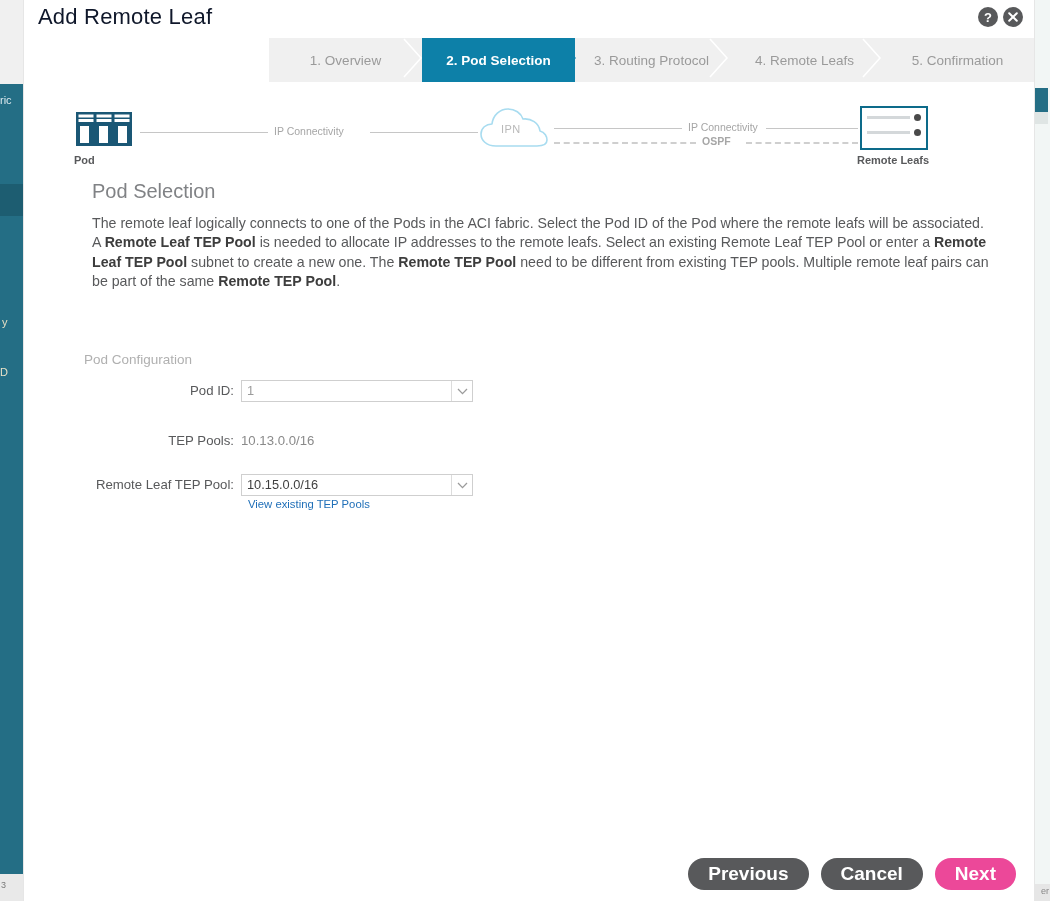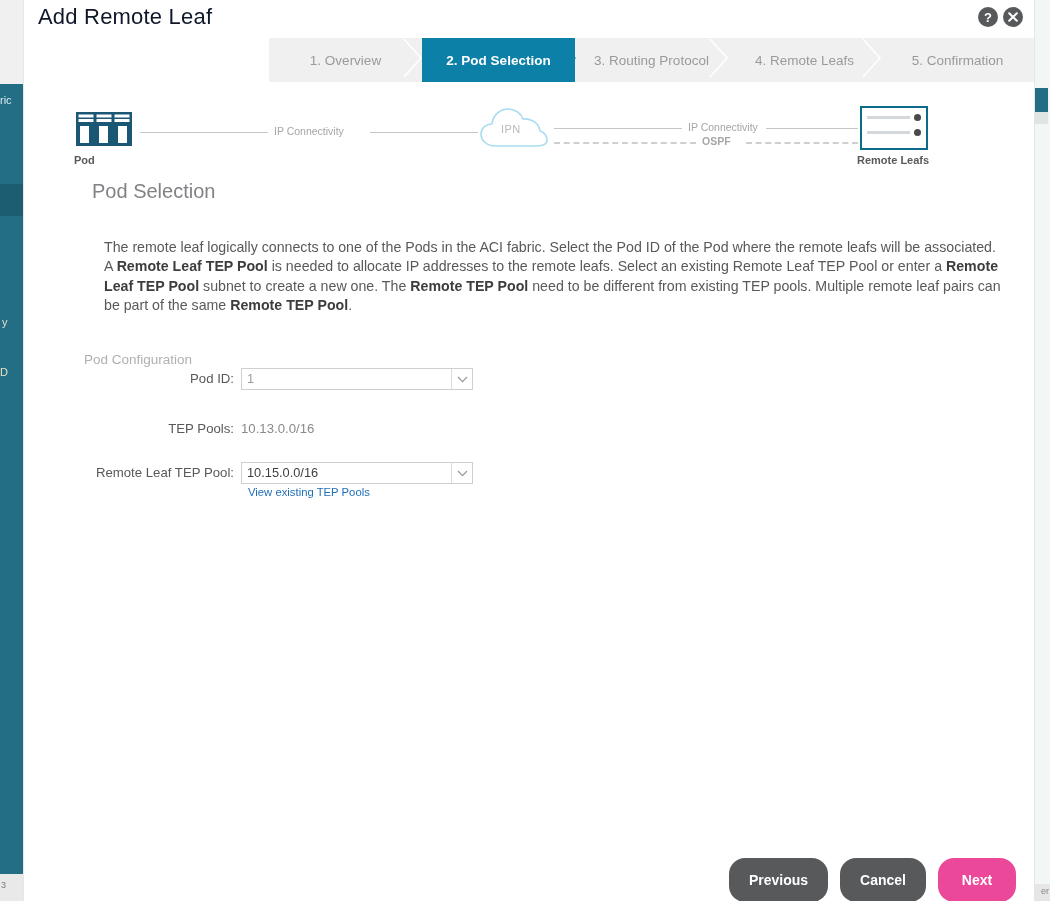--- a/index.html
+++ b/index.html
@@ -280,42 +280,41 @@
   .section-title {
     position: absolute;
     left: 68px;
     top: 180px;
     font-size: 20px;
     color: #808285;
     font-weight: 400;
   }
   .desc {
     position: absolute;
-    left: 80px;
+    left: 68px;
     top: 214px;
     width: 900px;
     font-size: 14.2px;
     line-height: 19.4px;
     color: #58595b;
-    margin-top: 24px;
   }
   .desc b { font-weight: bold; color: #3d3d3d; }
 
   
   .form-legend {
     position: absolute;
     left: 60px;
     top: 352px;
     font-size: 13.5px;
     color: #b0b0b0;
   }
   .form {
     position: absolute;
     left: 0;
-    top: 368px;
+    top: 380px;
     width: 1010px;
   }
   .form-row {
     position: relative;
     display: flex;
     align-items: flex-start;
     margin-bottom: 0;
   }
   .form-label {
     width: 217px;
@@ -379,25 +378,25 @@
     width: 1010px;
     height: 34px;
     display: flex;
     justify-content: flex-end;
     gap: 12px;
     padding-right: 18px;
     box-sizing: border-box;
   }
   .btn {
     min-width: 78px;
-    height: 44px;
+    height: 32px;
     border-radius: 16px;
     border: none;
     color: #ffffff;
-    font-size: 14px;
+    font-size: 19px;
     font-weight: bold;
     cursor: pointer;
     padding: 0 20px;
     font-family: "Liberation Sans", sans-serif;
   }
   .btn-grey { background: #58595b; }
   .btn-primary { background: #0d80a8; }
 </style>
 </head>
 <body>

